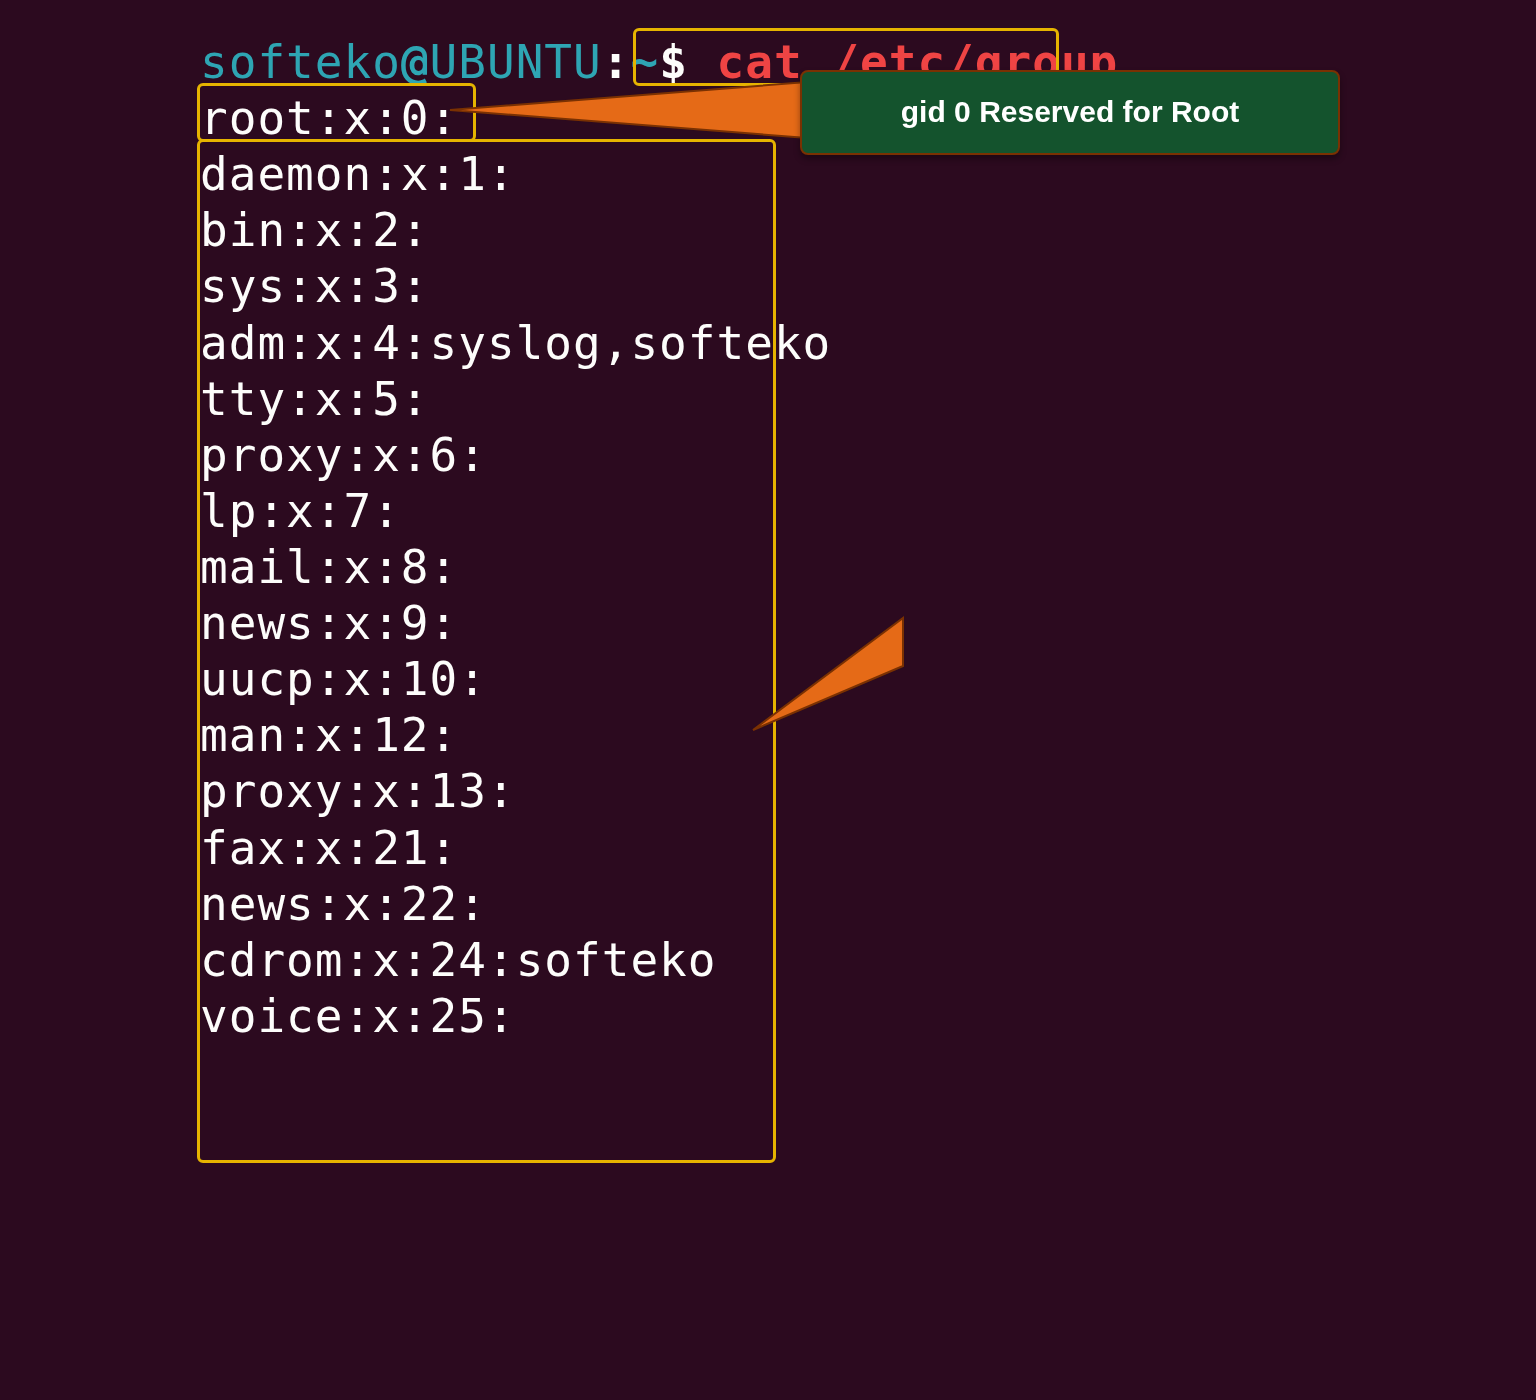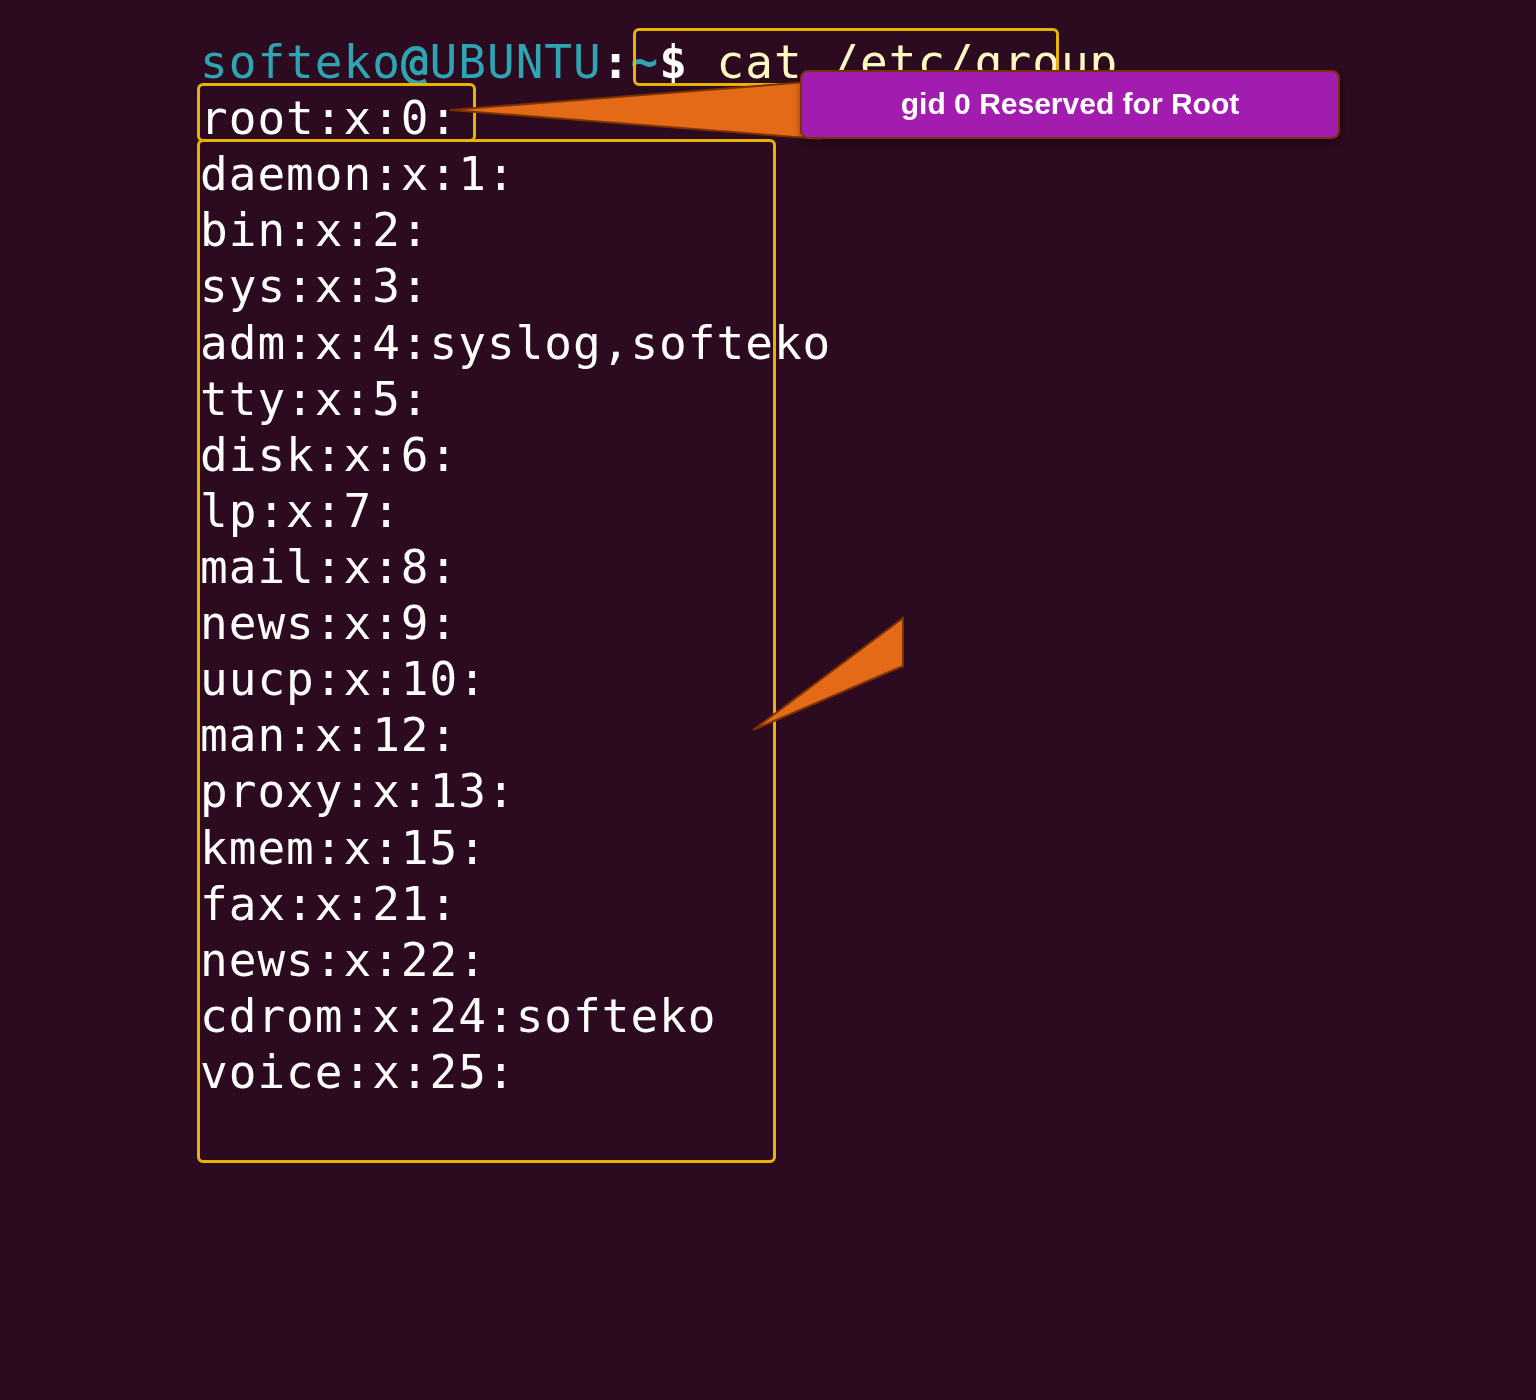--- a/index.html
+++ b/index.html
@@ -17,39 +17,39 @@
     padding:4px 2px 6px 2px;
     letter-spacing:1px;
   }
   .prompt-line{white-space:pre;}
   .user{color:#2ea5b3;font-weight:normal;}
   .at{color:#2ea5b3;font-weight:bold;}
   .host{color:#2ea5b3;font-weight:normal;}
   .colon{color:#fdfdfb;font-weight:bold;}
   .path{color:#2ea5b3;font-weight:bold;}
   .dollar{color:#fdfdfb;font-weight:bold;}
-  .cmd{color:#fef9c3;}
+  .cmd{color:#ef4444;font-weight:bold;}
   .out-line{white-space:pre;color:#fdfdfb;}
   .box{
     position:absolute;
     border:3px solid #e6b400;
     border-radius:6px;
     pointer-events:none;
   }
   .callout{
     position:absolute;
-    background:#a21caf;
+    background:#14532d;
     border:2px solid #7a3102;
     border-radius:8px;
     color:#ffffff;
     font-family:Arial,Helvetica,sans-serif;
     font-size:30px;
     font-weight:bold;
     text-align:center;
-    padding:14px 18px;
+    padding:22px 18px;
     box-shadow:0 4px 6px rgba(0,0,0,.35);
   }
   .callout2{
     line-height:1.25;
   }
   svg.arrow{position:absolute;overflow:visible;pointer-events:none;}
 </style>
 </head>
 <body>
 
@@ -57,28 +57,27 @@
 
   <div class="terminal">
     <div class="prompt-line"><span class="user">softeko</span><span class="at">@</span><span class="host">UBUNTU</span><span class="colon">:</span><span class="path">~</span><span class="dollar">$</span> <span class="cmd">cat /etc/group</span></div>
     <div id="out">
         <div class="out-line">root:x:0:</div>
         <div class="out-line">daemon:x:1:</div>
         <div class="out-line">bin:x:2:</div>
         <div class="out-line">sys:x:3:</div>
         <div class="out-line">adm:x:4:syslog,softeko</div>
         <div class="out-line">tty:x:5:</div>
-        <div class="out-line">disk:x:6:</div>
+        <div class="out-line">proxy:x:6:</div>
         <div class="out-line">lp:x:7:</div>
         <div class="out-line">mail:x:8:</div>
         <div class="out-line">news:x:9:</div>
         <div class="out-line">uucp:x:10:</div>
         <div class="out-line">man:x:12:</div>
         <div class="out-line">proxy:x:13:</div>
-        <div class="out-line">kmem:x:15:</div>
         <div class="out-line">fax:x:21:</div>
         <div class="out-line">news:x:22:</div>
         <div class="out-line">cdrom:x:24:softeko</div>
         <div class="out-line">voice:x:25:</div>
       </div>
   </div>
 
   <div class="box" style="left:435px;top:-2px;width:420px;height:52px;"></div>
 
   <div class="box" style="left:-1px;top:53px;width:273px;height:53px;"></div>

